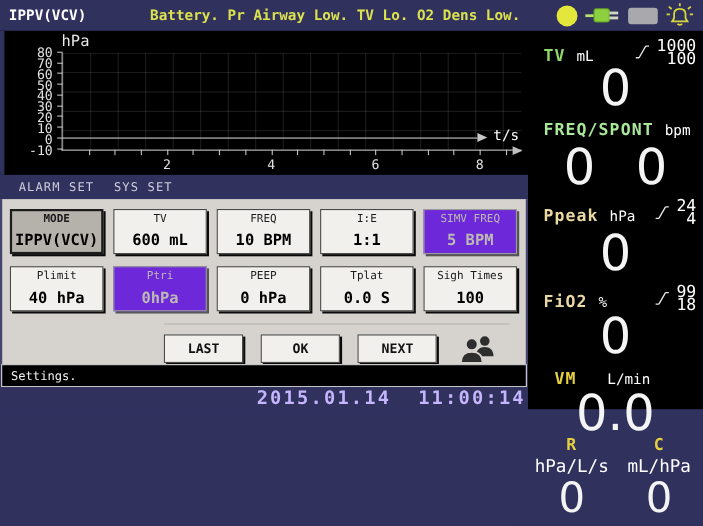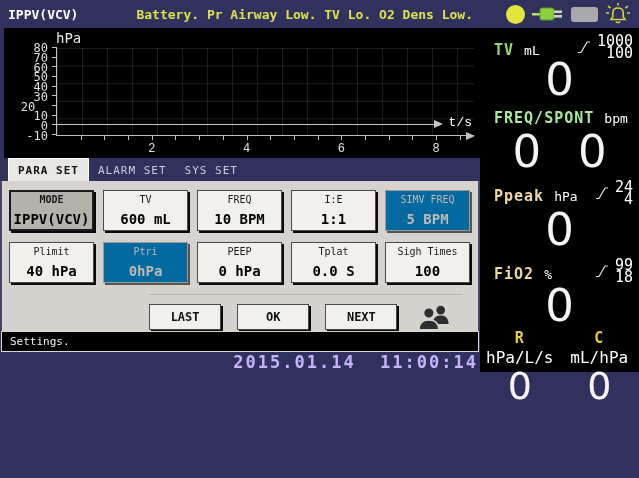--- a/index.html
+++ b/index.html
@@ -24,21 +24,21 @@
   .chart { height:196px; background:#000; position:relative; border-left:4px solid #31315e; }
   .chart-unit { position:absolute; top:2px; left:52px; color:#e8e8e8; font-size:14px; }
   .plot-wrap { position:absolute; top:20px; left:0; right:0; bottom:22px; display:flex; }
   .ygutter { width:52px; position:relative; }
   .ytl { position:absolute; right:8px; color:#e0e0e0; font-size:12px; line-height:14px; width:40px; text-align:right; }
   .plot { position:relative; flex:1; margin-right:6px;
           border-left:1px solid #c0c0c0; border-bottom:1px solid #c0c0c0;
           background-image:
             linear-gradient(to right, rgba(150,150,150,.20) 1px, transparent 1px),
             linear-gradient(to bottom, rgba(150,150,150,.20) 1px, transparent 1px);
-          background-size:25px 17.6px;font-family:Liberation Mono, monospace; }
+          background-size:25px 17.6px; }
   .ytick { position:absolute; left:-5px; width:5px; height:1px; background:#c0c0c0; }
   .xtick { position:absolute; bottom:-5px; width:1px; height:5px; background:#c0c0c0; }
   .xtl { position:absolute; bottom:-21px; transform:translateX(-50%); color:#e0e0e0; font-size:12px; }
   .zero-line { position:absolute; left:0; right:40px; height:1px; background:#c8c8c8; }
   .zero-line .zarrow { position:absolute; right:-9px; top:-4px; width:0; height:0;
      border-left:9px solid #c8c8c8; border-top:4px solid transparent; border-bottom:4px solid transparent; }
   .zero-line .ts-label { position:absolute; right:-38px; top:-9px; color:#fff; font-size:13px; }
   .baxis-arrow { position:absolute; right:-1px; bottom:-5px; width:0; height:0;
      border-left:9px solid #c0c0c0; border-top:4px solid transparent; border-bottom:4px solid transparent; }
 
@@ -50,21 +50,21 @@
   
   .panel { height:172px; background:#d6d3ce; padding:9px 7px 0; border-left:2px solid #44446e; border-right:2px solid #44446e; }
   .prow { display:flex; gap:9px; margin-bottom:11px; }
   .pbtn { width:85px; height:41px; background:#f1f0ec; border:1px solid #4a4a4a;
           box-shadow:2px 2px 0 #0a0a0a; display:flex; flex-direction:column;
           align-items:center; justify-content:center; gap:6px; cursor:pointer; }
   .pbtn .pl { font-size:10px; color:#1a1a1a; white-space:nowrap; }
   .pbtn .pv { font-size:14px; font-weight:bold; color:#000; white-space:nowrap; }
   .pbtn.selected { background:#b5b1ab; border:2px solid #1c1c1c; box-shadow:2px 2px 0 #0a0a0a; }
   .pbtn.selected .pl { font-weight:bold; }
-  .pbtn.disabled { background:#0369a1; border-color:#9a9a9a; box-shadow:2px 2px 0 #555; }
+  .pbtn.disabled { background:#6d28d9; border-color:#9a9a9a; box-shadow:2px 2px 0 #555; }
   .pbtn.disabled .pl, .pbtn.disabled .pv { color:#bdbab3; }
   .action-row { display:flex; align-items:center; justify-content:flex-end; gap:16px;
                 padding:8px 10px 0 0; border-top:1px solid #b8b5b0; margin:2px 8px 0 140px; }
   .abtn { width:73px; height:26px; background:#f1f0ec; border:1px solid #4a4a4a;
           box-shadow:2px 2px 0 #0a0a0a; font-size:12px; font-weight:bold; color:#111;
           display:flex; align-items:center; justify-content:center; cursor:pointer;
           font-family:"DejaVu Sans Mono", monospace; }
   .users-btn { cursor:pointer; margin-left:4px; }
 
   
@@ -129,21 +129,21 @@
     <div class="chart">
       <div class="chart-unit">hPa</div>
       <div class="plot-wrap">
         <div class="ygutter">
             <div class="ytl" style="bottom: calc(100% - 7px);">80</div>
             <div class="ytl" style="bottom: calc(88.8889% - 7px);">70</div>
             <div class="ytl" style="bottom: calc(77.7778% - 7px);">60</div>
             <div class="ytl" style="bottom: calc(66.6667% - 7px);">50</div>
             <div class="ytl" style="bottom: calc(55.5556% - 7px);">40</div>
             <div class="ytl" style="bottom: calc(44.4444% - 7px);">30</div>
-            <div class="ytl" style="bottom: calc(33.3333% - 7px); text-align: center;">20</div>
+            <div class="ytl" style="bottom: calc(33.3333% - 7px);">20</div>
             <div class="ytl" style="bottom: calc(22.2222% - 7px);">10</div>
             <div class="ytl" style="bottom: calc(11.1111% - 7px);">0</div>
             <div class="ytl" style="bottom: calc(0% - 7px);">-10</div>
           </div>
         <div class="plot">
           <div class="zero-line" style="bottom: 11.1111%;">
             <span class="zarrow"></span>
             <span class="ts-label">t/s</span>
           </div>
           <div class="baxis-arrow"></div>
@@ -176,21 +176,20 @@
             <div class="xtick" style="left: 73.8636%;"></div>
             <div class="xtick" style="left: 79.5455%;"></div>
             <div class="xtick" style="left: 85.2273%;"></div>
             <div class="xtick" style="left: 90.9091%;"></div>
             <div class="xtick" style="left: 96.5909%;"></div>
           </div>
       </div>
     </div>
 
     <div class="tabbar">
-      <div class="tab active">PARA SET</div>
       <div class="tab">ALARM SET</div>
       <div class="tab">SYS SET</div>
     </div>
 
     <div class="panel">
       <div class="prow">
         <div class="pbtn selected">
           <span class="pl">MODE</span>
           <span class="pv">IPPV(VCV)</span>
         </div>
@@ -313,20 +312,27 @@
           </svg>
           <span class="limvals">
             <span>99</span>
             <span>18</span>
           </span>
         </span>
       </div>
       <div class="mval">0</div>
     </div>
 
+    <div class="msec sec-vm">
+      <div class="mhead" style="padding-left:24px;">
+        <span class="mlabel yellow">VM</span>
+        <span class="munit" style="margin-left:18px;">L/min</span>
+      </div>
+      <div class="mval">0.0</div>
+    </div>
 
     <div class="msec sec-rc rc-cols">
       <div class="rc-col">
         <span class="mlabel yellow">R</span>
         <span class="munit">hPa/L/s</span>
         <div class="mval">0</div>
       </div>
       <div class="rc-col">
         <span class="mlabel yellow">C</span>
         <span class="munit">mL/hPa</span>

